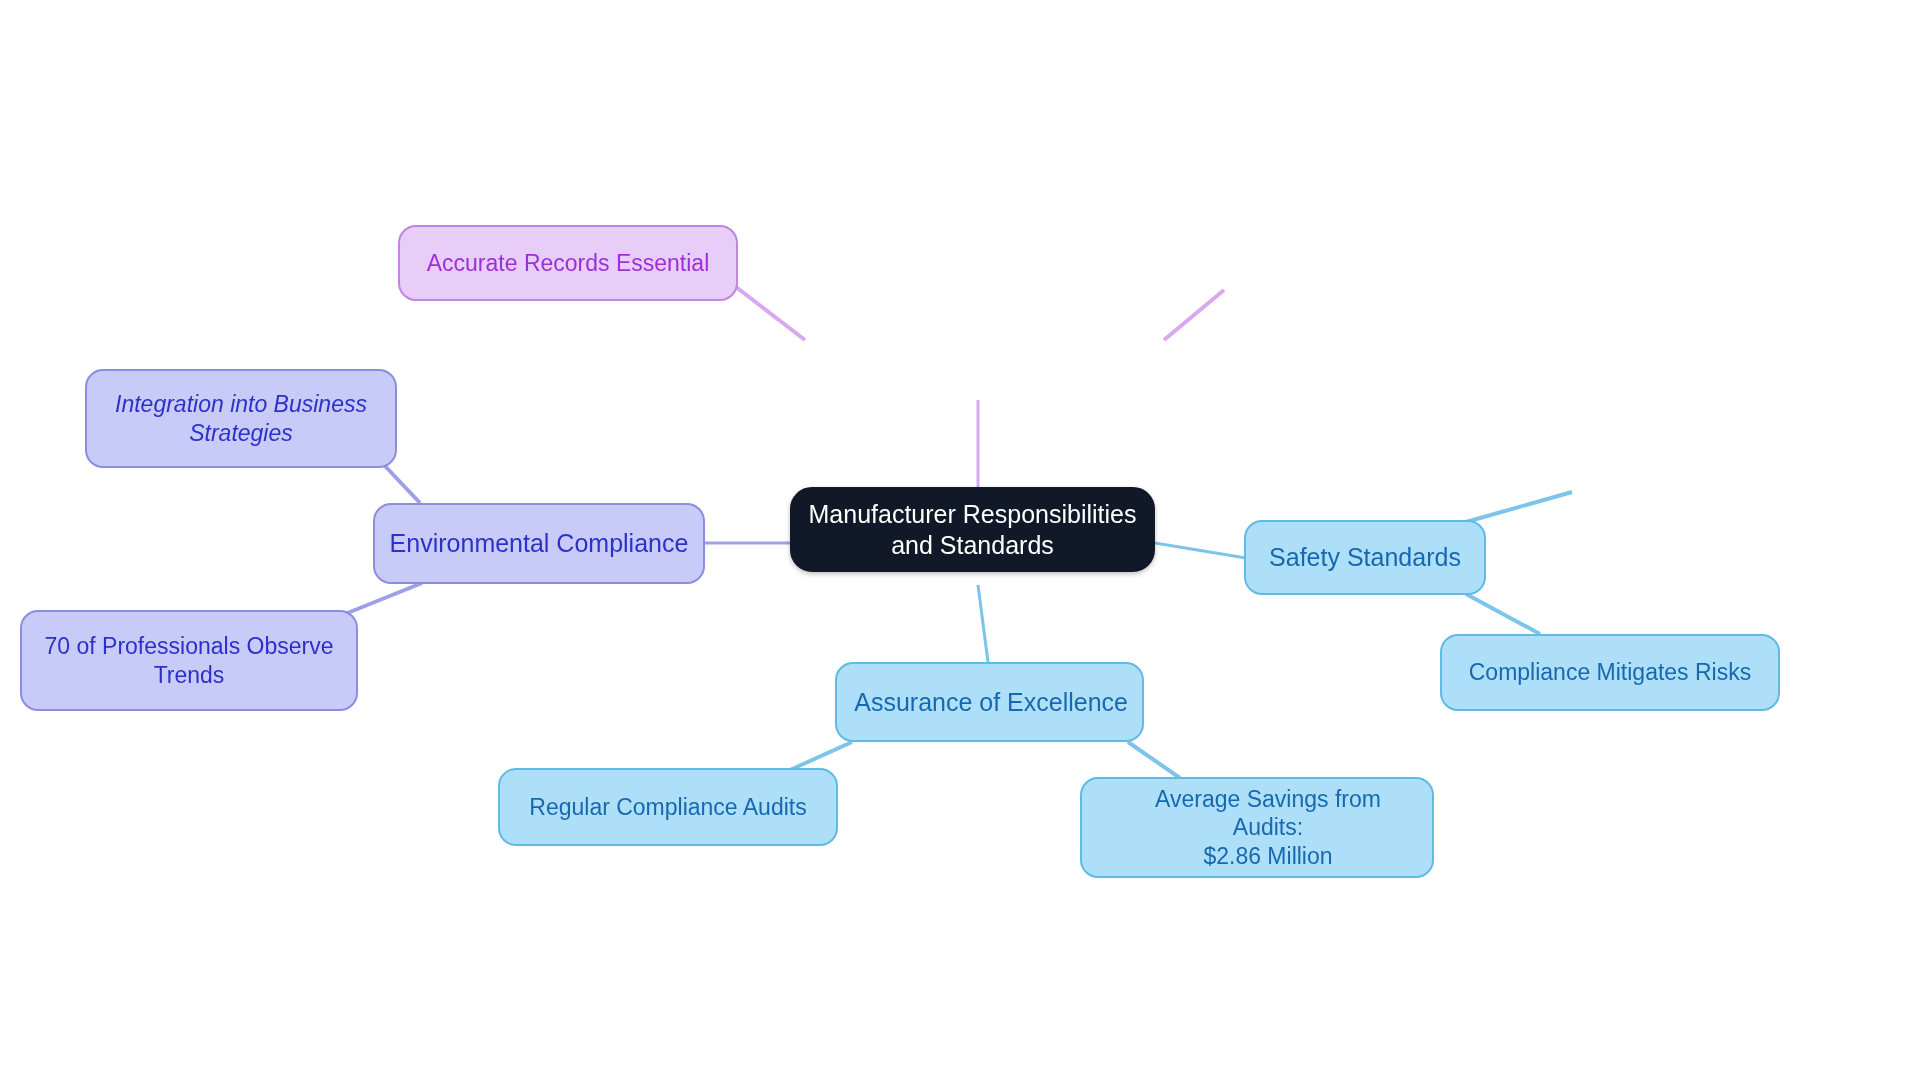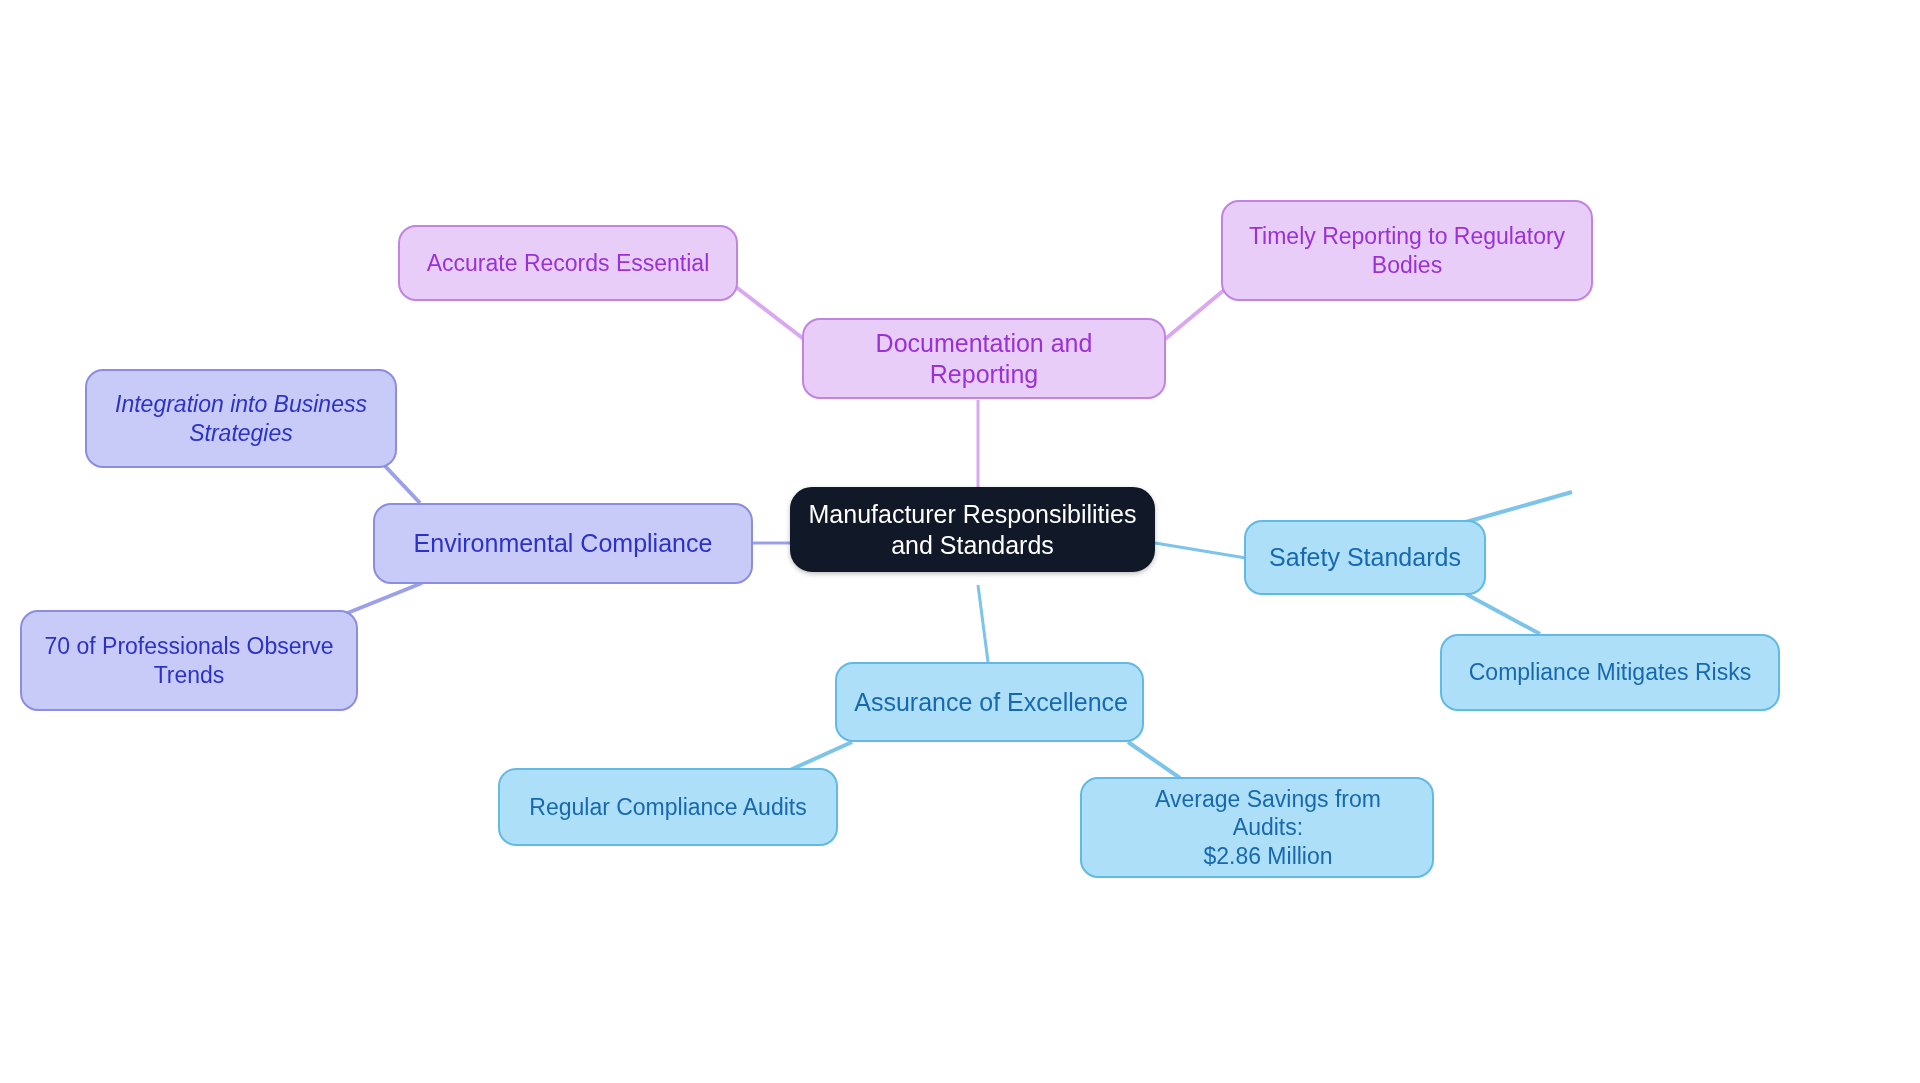--- a/index.html
+++ b/index.html
@@ -107,32 +107,25 @@
     <line x1="852" y1="742" x2="790" y2="770" stroke="#7cc4ea" stroke-width="4"></line>
 
     <line x1="1128" y1="742" x2="1180" y2="778" stroke="#7cc4ea" stroke-width="4"></line>
   </svg>
 
   <div class="node node-root" style="left:790px; top:487px; width:365px; height:85px;">
     <span>Manufacturer Responsibilities
 and Standards</span>
   </div>
 
-  <div class="node node-branch theme-violet" style="left:802px; top:318px; width:364px; height:81px;">
-    <span>Documentation and Reporting</span>
-  </div>
   <div class="node node-leaf theme-violet" style="left:398px; top:225px; width:340px; height:76px;">
     <span>Accurate Records Essential</span>
   </div>
-  <div class="node node-leaf theme-violet" style="left:1221px; top:200px; width:372px; height:101px;">
-    <span>Timely Reporting to Regulatory
-Bodies</span>
-  </div>
 
-  <div class="node node-branch theme-lav" style="left:373px; top:503px; width:380px; height:81px;">
+  <div class="node node-branch theme-lav" style="left:373px; top:503px; width:332px; height:81px;">
     <span>Environmental Compliance</span>
   </div>
   <div class="node node-leaf theme-lav" style="left:85px; top:369px; width:312px; height:99px;font-style:italic;">
     <span>Integration into Business
 Strategies</span>
   </div>
   <div class="node node-leaf theme-lav" style="left:20px; top:610px; width:338px; height:101px;">
     <span>70 of Professionals Observe
 Trends</span>
   </div>

